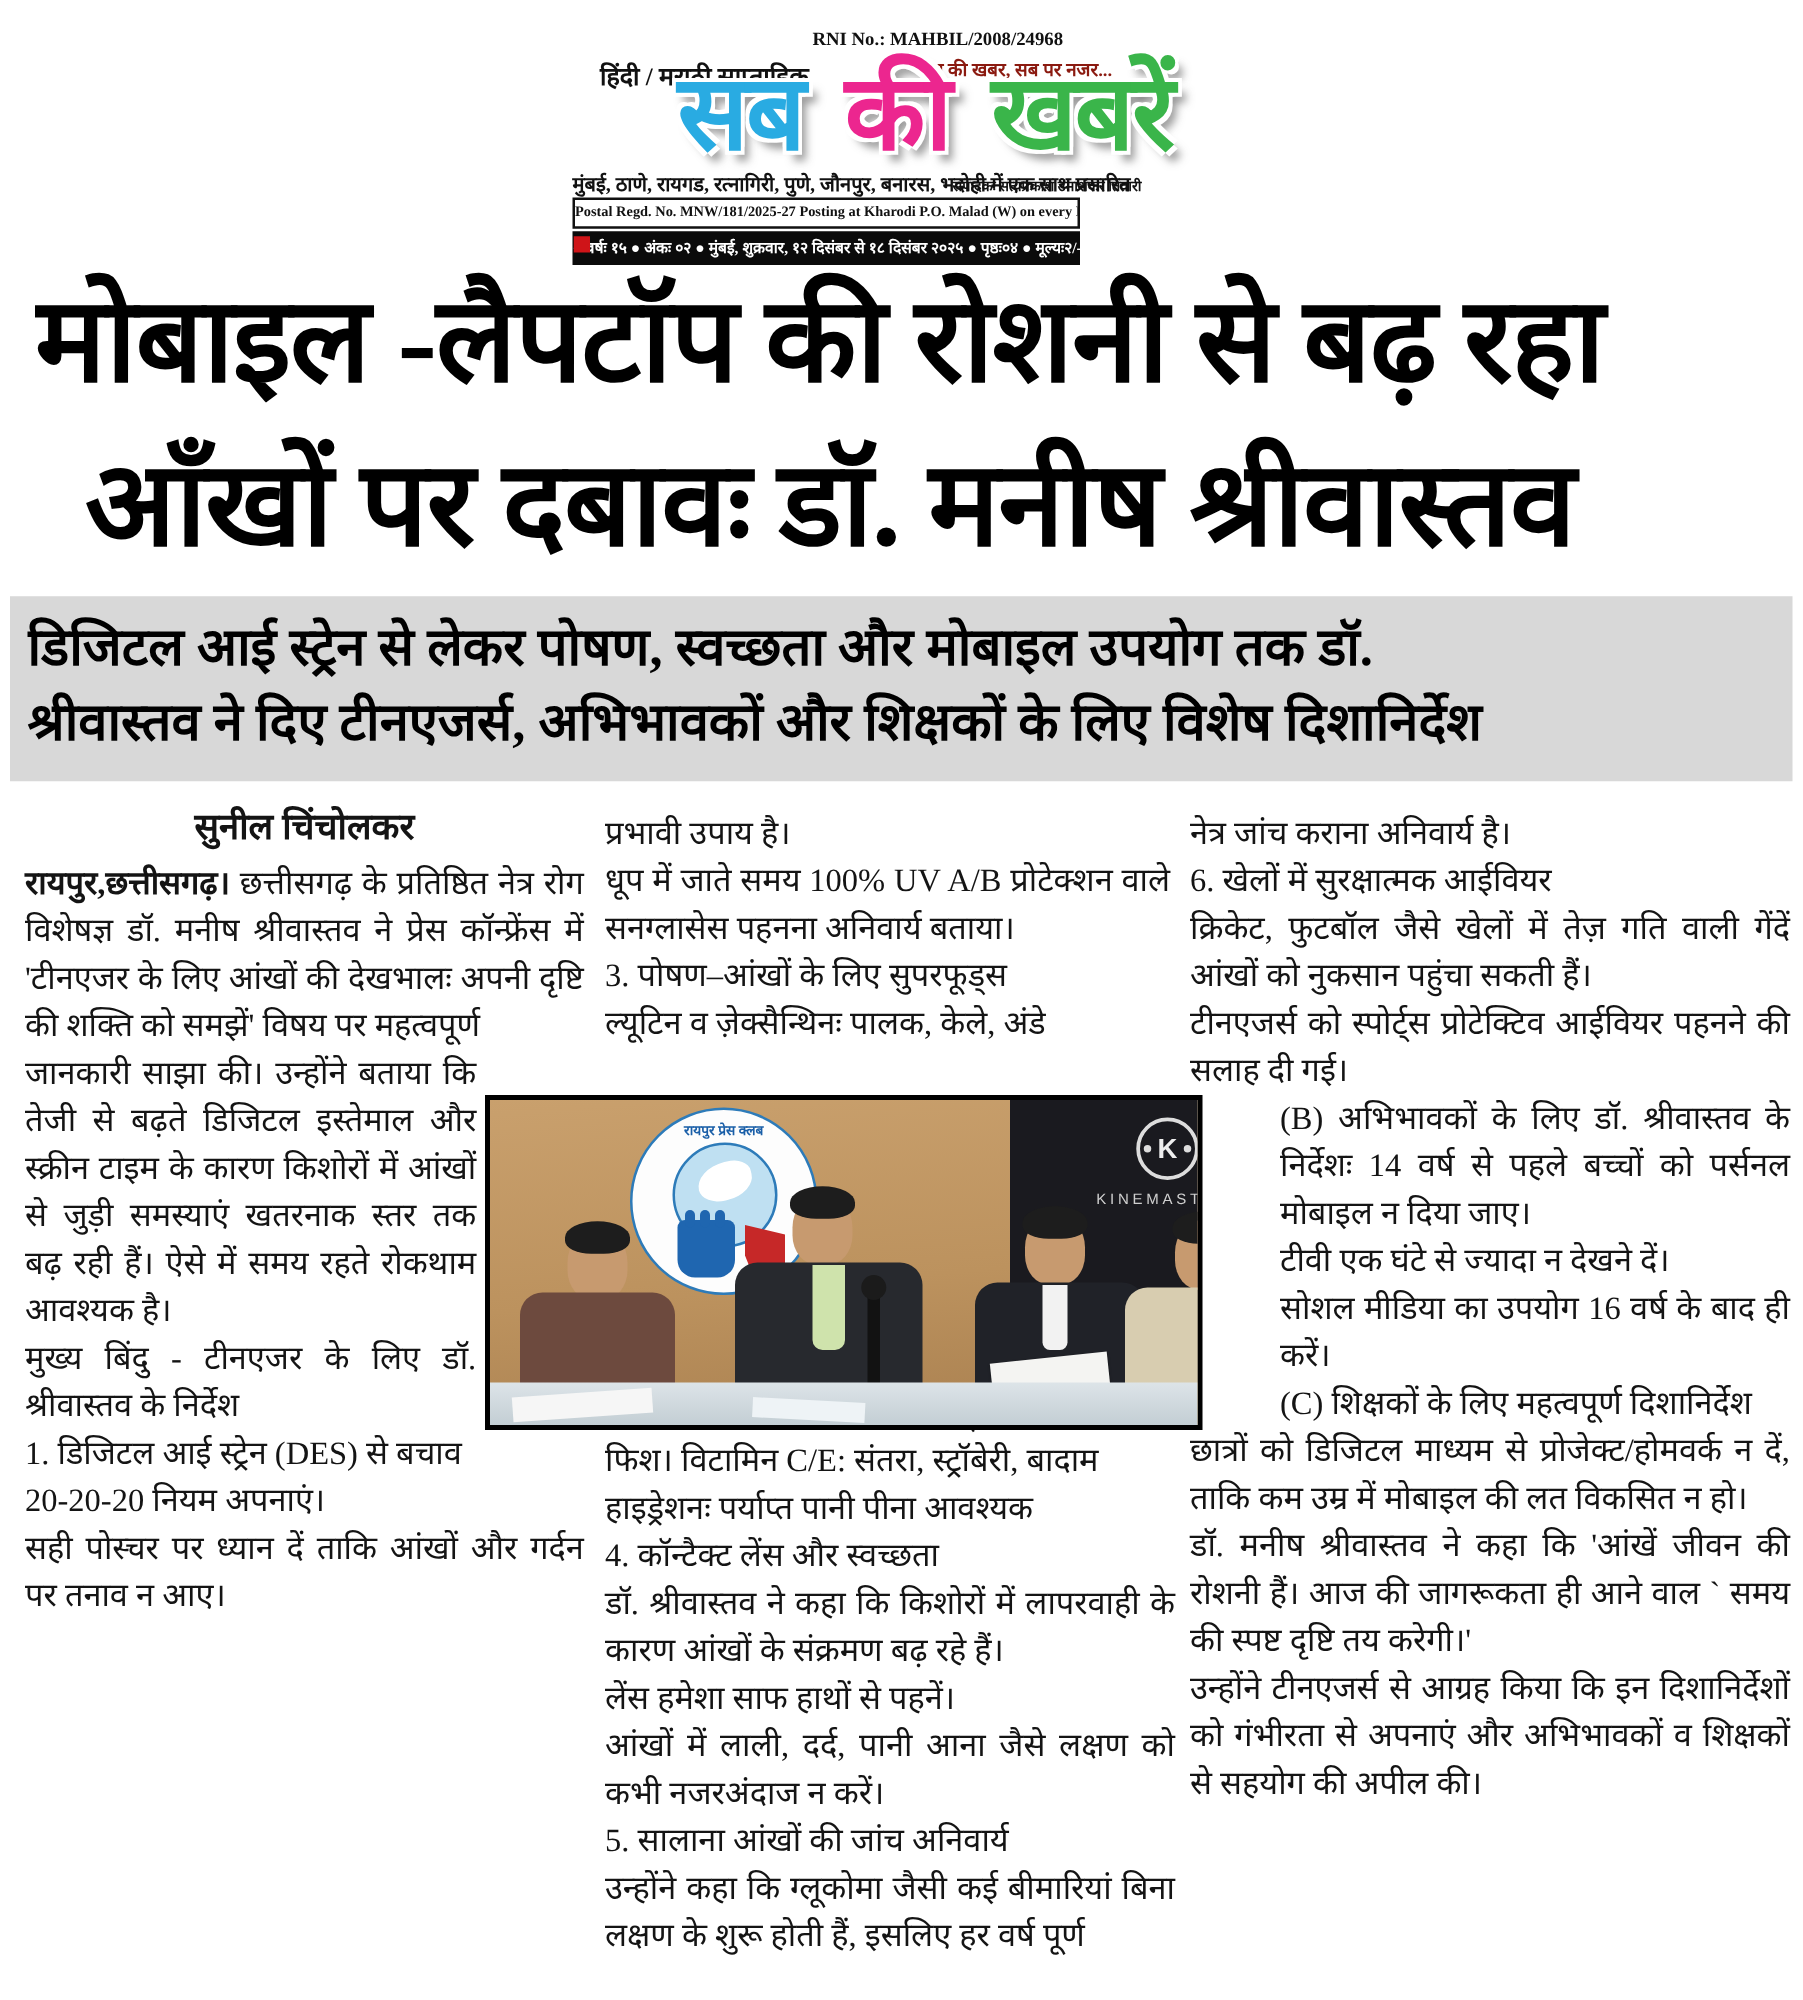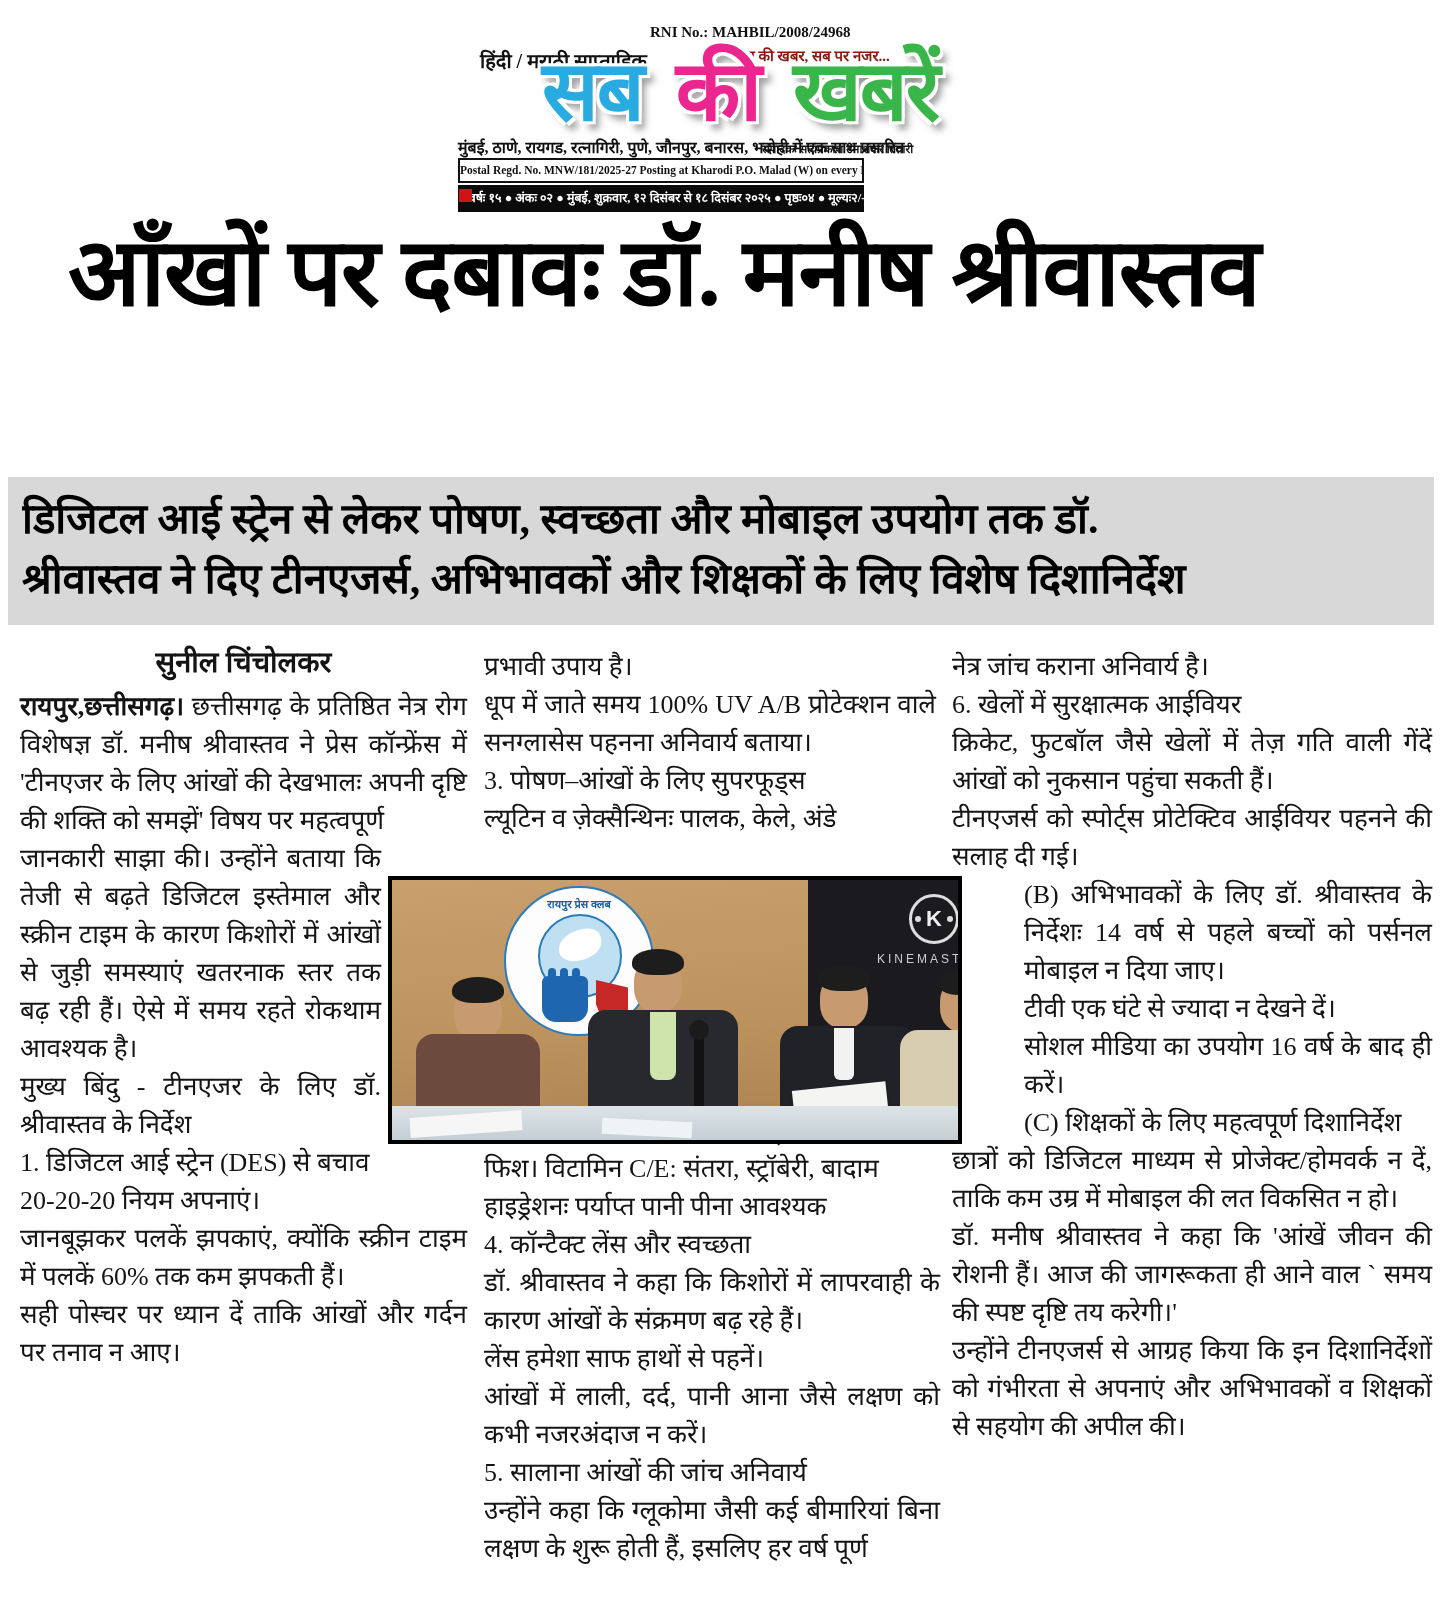--- a/index.html
+++ b/index.html
@@ -100,37 +100,37 @@
       <span class="w3">खबरें</span>
     </div>
     <div class="dist">मुंबई, ठाणे, रायगड, रत्नागिरी, पुणे, जौनपुर, बनारस, भदोही में एक साथ प्रसारित</div>
     <div class="editor">संपादकः सत्यप्रकाश उमाशंकर तिवारी</div>
     <div class="postal">Postal Regd. No. MNW/181/2025-27  Posting at Kharodi P.O. Malad (W) on every Friday &amp; Saturday</div>
     <div class="redsq"></div>
     <div class="issuebar">● वर्षः १५ ● अंकः ०२ ● मुंबई, शुक्रवार, १२ दिसंबर से १८ दिसंबर २०२५   ● पृष्ठः०४   ● मूल्यः२/- रुपये</div>
   </header>
 
   <h1 class="headline" style="margin:0;">
+    <div class="hl">मोबाइल -लैपटॉप की रोशनी से बढ़ रहा</div>
     <div class="hl hl2">आँखों पर दबावः डॉ. मनीष श्रीवास्तव</div>
   </h1>
 
   <div class="subhead">
     <div>डिजिटल आई स्ट्रेन से लेकर पोषण, स्वच्छता और मोबाइल उपयोग तक डॉ.</div>
     <div>श्रीवास्तव ने दिए टीनएजर्स, अभिभावकों और शिक्षकों के लिए विशेष दिशानिर्देश</div>
   </div>
 
   <section class="col col1">
     <div class="byline">सुनील चिंचोलकर</div>
     <p><span class="lead">रायपुर,छत्तीसगढ़।</span> <span>छत्तीसगढ़ के प्रतिष्ठित नेत्र रोग विशेषज्ञ डॉ. मनीष श्रीवास्तव ने प्रेस कॉन्फ्रेंस में 'टीनएजर के लिए आंखों की देखभालः अपनी दृष्टि की शक्ति को समझें' विषय पर महत्वपूर्ण</span></p>
     <div class="fr"></div>
     <p>जानकारी साझा की। उन्होंने बताया कि तेजी से बढ़ते डिजिटल इस्तेमाल और स्क्रीन टाइम के कारण किशोरों में आंखों से जुड़ी समस्याएं खतरनाक स्तर तक बढ़ रही हैं। ऐसे में समय रहते रोकथाम आवश्यक है।</p>
     <p>मुख्य बिंदु - टीनएजर के लिए डॉ. श्रीवास्तव के निर्देश</p>
     <p>1. डिजिटल आई स्ट्रेन (DES) से बचाव</p>
     <p>20-20-20 नियम अपनाएं।</p>
-    <p>जानबूझकर पलकें झपकाएं, क्योंकि स्क्रीन टाइम में पलकें 60% तक कम झपकती हैं।</p>
     <p>सही पोस्चर पर ध्यान दें ताकि आंखों और गर्दन पर तनाव न आए।</p>
   </section>
 
   <section class="col col2a">
     <p>प्रभावी उपाय है।</p>
     <p>धूप में जाते समय 100% UV A/B प्रोटेक्शन वाले सनग्लासेस पहनना अनिवार्य बताया।</p>
     <p>3. पोषण–आंखों के लिए सुपरफूड्स</p>
     <p>ल्यूटिन व ज़ेक्सैन्थिनः पालक, केले, अंडे</p>
   </section>
 

